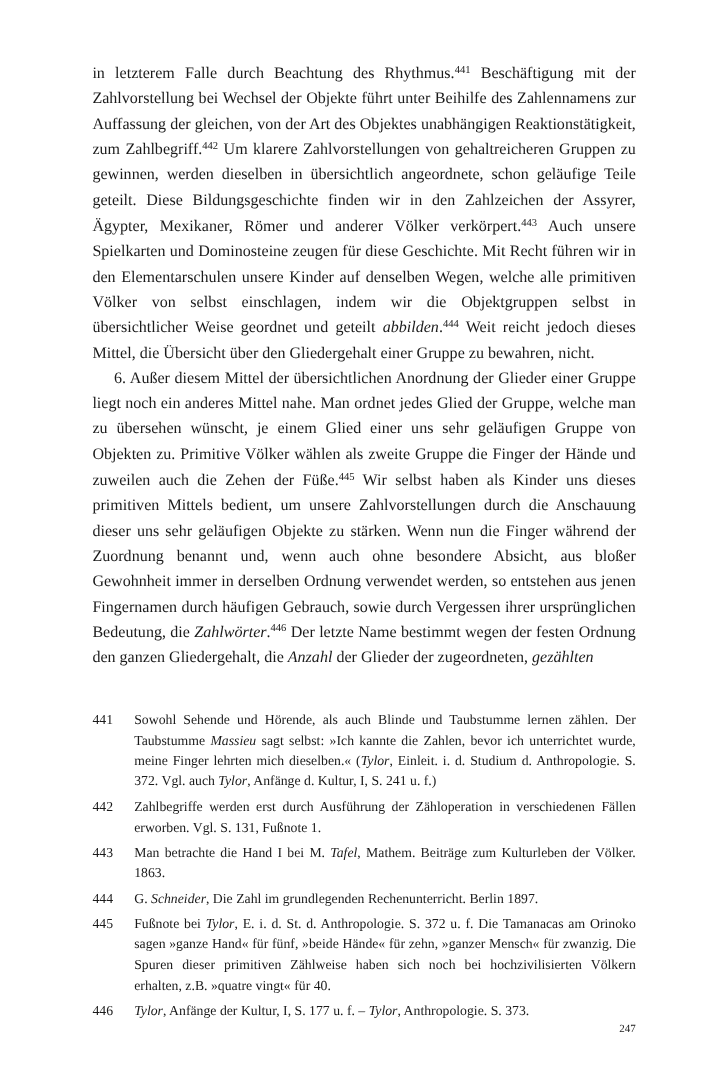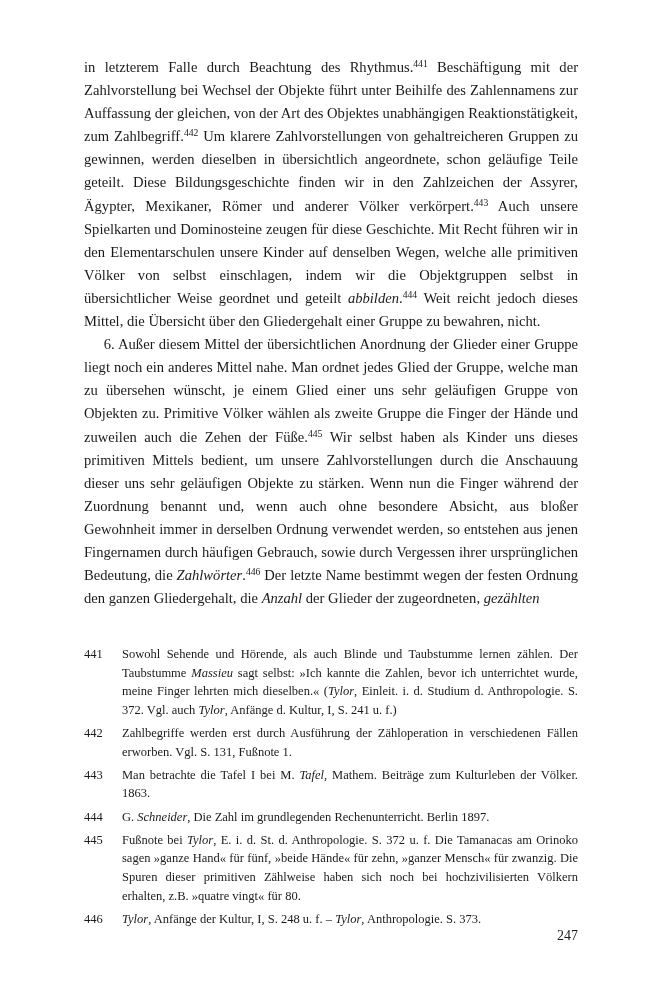--- a/index.html
+++ b/index.html
@@ -76,21 +76,21 @@
     text-align: left;
   }
   .fn-text {
     display: block;
   }
   
   .folio {
     position: absolute;
     right: 82px;
     top: 928px;
-    font-size: 14px;
+    font-size: 10px;
     line-height: 16px;
     text-align: right;
   }
 </style>
 </head>
 <body>
 
 <div class="page">
 
   <div class="body-block">
@@ -102,31 +102,31 @@
     <div class="fn-item">
       <span class="fn-num">441</span>
       <span class="fn-text"><span>Sowohl Sehende und Hörende, als auch Blinde und Taubstumme lernen zählen. Der Taubstumme </span><span class="it">Massieu</span><span> sagt selbst: »Ich kannte die Zahlen, bevor ich unterrichtet wurde, meine Finger lehrten mich dieselben.« (</span><span class="it">Tylor</span><span>, Einleit. i. d. Studium d. Anthropologie. S. 372. Vgl. auch </span><span class="it">Tylor</span><span>, Anfänge d. Kultur, I, S. 241 u. f.)</span></span>
     </div>
     <div class="fn-item">
       <span class="fn-num">442</span>
       <span class="fn-text"><span>Zahlbegriffe werden erst durch Ausführung der Zähloperation in verschiedenen Fällen erworben. Vgl. S. 131, Fußnote 1.</span></span>
     </div>
     <div class="fn-item">
       <span class="fn-num">443</span>
-      <span class="fn-text"><span>Man betrachte die Tafel I bei M. </span><span class="it">Tafel</span><span>, Mathem. Beiträge zum Kulturleben der Völker. 1863.</span></span>
+      <span class="fn-text"><span>Man betrachte die Hand I bei M. </span><span class="it">Tafel</span><span>, Mathem. Beiträge zum Kulturleben der Völker. 1863.</span></span>
     </div>
     <div class="fn-item">
       <span class="fn-num">444</span>
       <span class="fn-text"><span>G. </span><span class="it">Schneider</span><span>, Die Zahl im grundlegenden Rechenunterricht. Berlin 1897.</span></span>
     </div>
     <div class="fn-item">
       <span class="fn-num">445</span>
-      <span class="fn-text"><span>Fußnote bei </span><span class="it">Tylor</span><span>, E. i. d. St. d. Anthropologie. S. 372 u. f. Die Tamanacas am Orinoko sagen »ganze Hand« für fünf, »beide Hände« für zehn, »ganzer Mensch« für zwanzig. Die Spuren dieser primitiven Zählweise haben sich noch bei hochzivilisierten Völkern erhalten, z.B. »quatre vingt« für 80.</span></span>
+      <span class="fn-text"><span>Fußnote bei </span><span class="it">Tylor</span><span>, E. i. d. St. d. Anthropologie. S. 372 u. f. Die Tamanacas am Orinoko sagen »ganze Hand« für fünf, »beide Hände« für zehn, »ganzer Mensch« für zwanzig. Die Spuren dieser primitiven Zählweise haben sich noch bei hochzivilisierten Völkern erhalten, z.B. »quatre vingt« für 40.</span></span>
     </div>
     <div class="fn-item">
       <span class="fn-num">446</span>
-      <span class="fn-text"><span class="it">Tylor</span><span>, Anfänge der Kultur, I, S. 248 u. f. – </span><span class="it">Tylor</span><span>, Anthropologie. S. 373.</span></span>
+      <span class="fn-text"><span class="it">Tylor</span><span>, Anfänge der Kultur, I, S. 177 u. f. – </span><span class="it">Tylor</span><span>, Anthropologie. S. 373.</span></span>
     </div>
   </div>
 
   <div class="folio">247</div>
 
 </div>
 
 </body></html>

